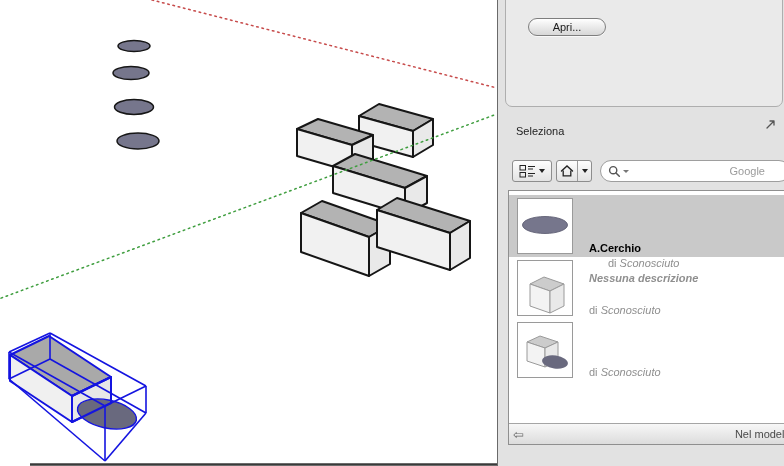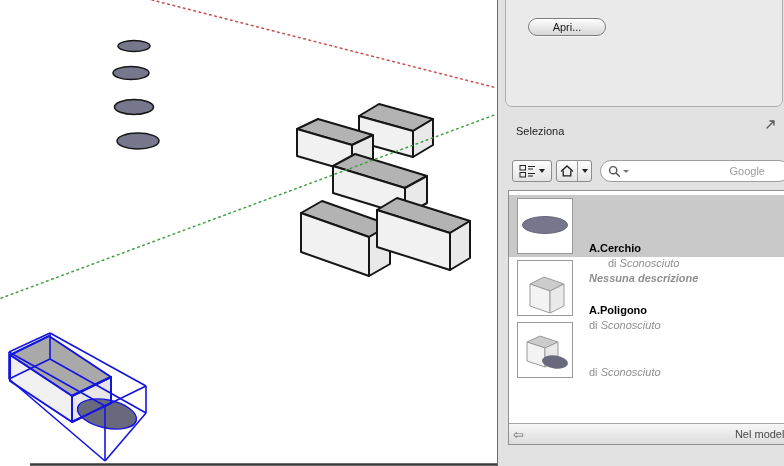--- a/index.html
+++ b/index.html
@@ -175,21 +175,20 @@
 
     <div class="row" style="top:66px">
       <div class="thumb">
         <svg class="icon-svg" width="54" height="54" viewBox="0 0 54 54">
           <polygon points="26,16 46,23 32,30 12,23" fill="#cccccc" stroke="#9a9a9a" stroke-width="1" stroke-linejoin="round"></polygon>
           <polygon points="12,23 32,30 32,52 12,45" fill="#f3f3f3" stroke="#9a9a9a" stroke-width="1" stroke-linejoin="round"></polygon>
           <polygon points="32,30 46,23 46,45 32,52" fill="#e9e9e9" stroke="#9a9a9a" stroke-width="1" stroke-linejoin="round"></polygon>
         </svg>
       </div>
       <div class="row-text">
-        <div class="c-title">A.Poligono</div>
         <div class="c-by"><span>di</span> <span class="auth">Sconosciuto</span></div>
       </div>
     </div>
 
     <div class="row" style="top:128px">
       <div class="thumb">
         <svg class="icon-svg" width="54" height="54" viewBox="0 0 54 54">
           <polygon points="22,13 40,19 27,25 9,19" fill="#cccccc" stroke="#9a9a9a" stroke-width="1" stroke-linejoin="round"></polygon>
           <polygon points="9,19 27,25 27,44 9,38" fill="#f3f3f3" stroke="#9a9a9a" stroke-width="1" stroke-linejoin="round"></polygon>
           <polygon points="27,25 40,19 40,38 27,44" fill="#e9e9e9" stroke="#9a9a9a" stroke-width="1" stroke-linejoin="round"></polygon>

